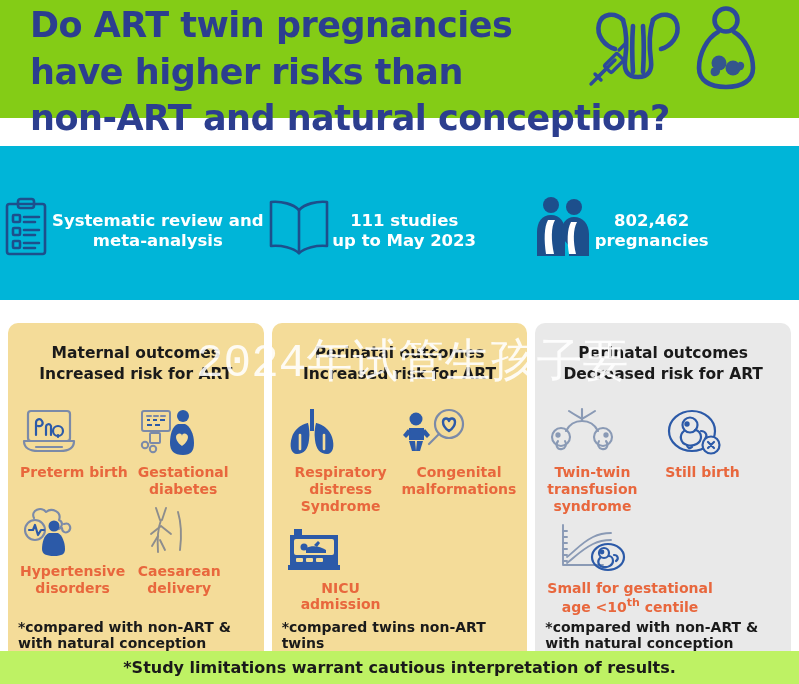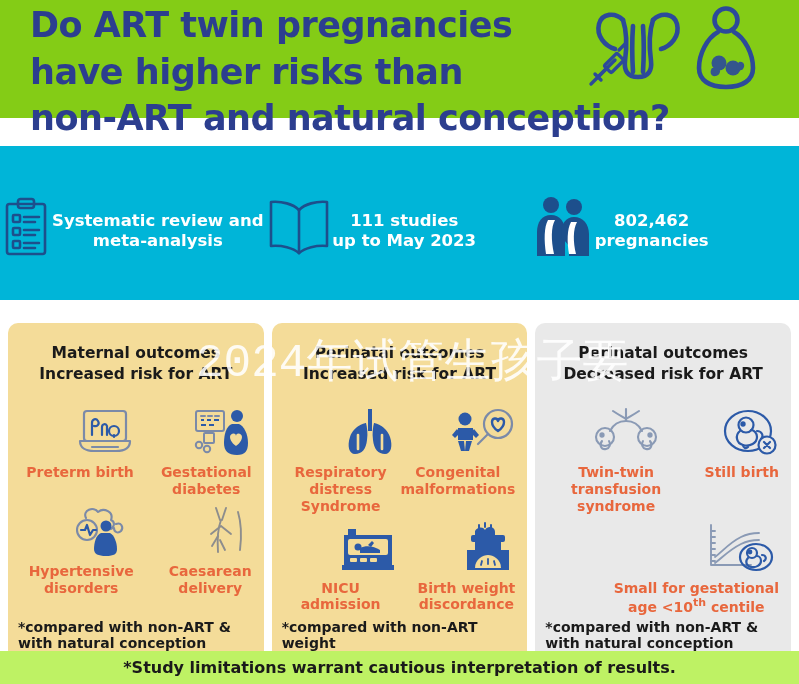--- a/index.html
+++ b/index.html
@@ -128,21 +128,21 @@
     display: flex;
     flex-wrap: wrap;
     align-content: flex-start;
     padding-top: 10px;
   }
 
   .cell {
     width: 50%;
     display: flex;
     flex-direction: column;
-    align-items: flex-end;
+    align-items: flex-start;
     padding: 4px 2px 2px 2px;
   }
   .cell.wide { width: 100%; }
 
   .cell-icon {
     height: 52px;
     display: flex;
     align-items: flex-end;
     justify-content: center;
     margin-bottom: 7px;
@@ -464,44 +464,23 @@
               <g fill="#2c5aa8">
                 <circle cx="20" cy="24" r="3.5"></circle>
                 <path d="M22 25 C28 22 36 23 42 27 L42 30 L22 30 Z"></path>
                 <path d="M30 22 l4 -4 2 2 -3 4 z"></path>
               </g>
             </svg>
           </span>
           <span class="cell-label">NICU admission</span>
         </div>
 
-        <div class="cell">
-          <span class="cell-icon">
-            <svg width="54" height="52" viewBox="0 0 54 52">
-              <g fill="#2c5aa8">
-                <path d="M14 10 C16 6 22 5 24 9 C27 4 34 6 34 11 L34 14 H14 Z"></path>
-                <rect x="10" y="14" width="34" height="7" rx="2"></rect>
-                <path d="M14 21 h26 v8 h-26 z"></path>
-                <path d="M6 29 h42 v20 h-42 z"></path>
-              </g>
-              <path d="M14 47 C14 38 22 34 27 34 C32 34 40 38 40 47 Z" fill="#f4dc99"></path>
-              <g stroke="#2c5aa8" stroke-width="1.8" fill="none" stroke-linecap="round">
-                <path d="M20 44 L21 40 M27 43 V38 M34 44 L33 40"></path>
-              </g>
-              <g stroke="#2c5aa8" stroke-width="2" stroke-linecap="round">
-                <path d="M18 8 V4 M24 6 V2 M30 8 V4"></path>
-              </g>
-            </svg>
-          </span>
-          <span class="cell-label">Birth weight
-discordance</span>
-        </div>
 
       </div>
-      <div class="panel-footnote">*compared with non-ART weight</div>
+      <div class="panel-footnote">*compared twins non-ART twins</div>
     </div>
 
     <div class="panel grey">
       <div class="panel-title">Perinatal outcomes
 Decreased risk for ART</div>
       <div class="panel-grid">
 
         <div class="cell">
           <span class="cell-icon">
             <svg width="70" height="50" viewBox="0 0 70 50">

